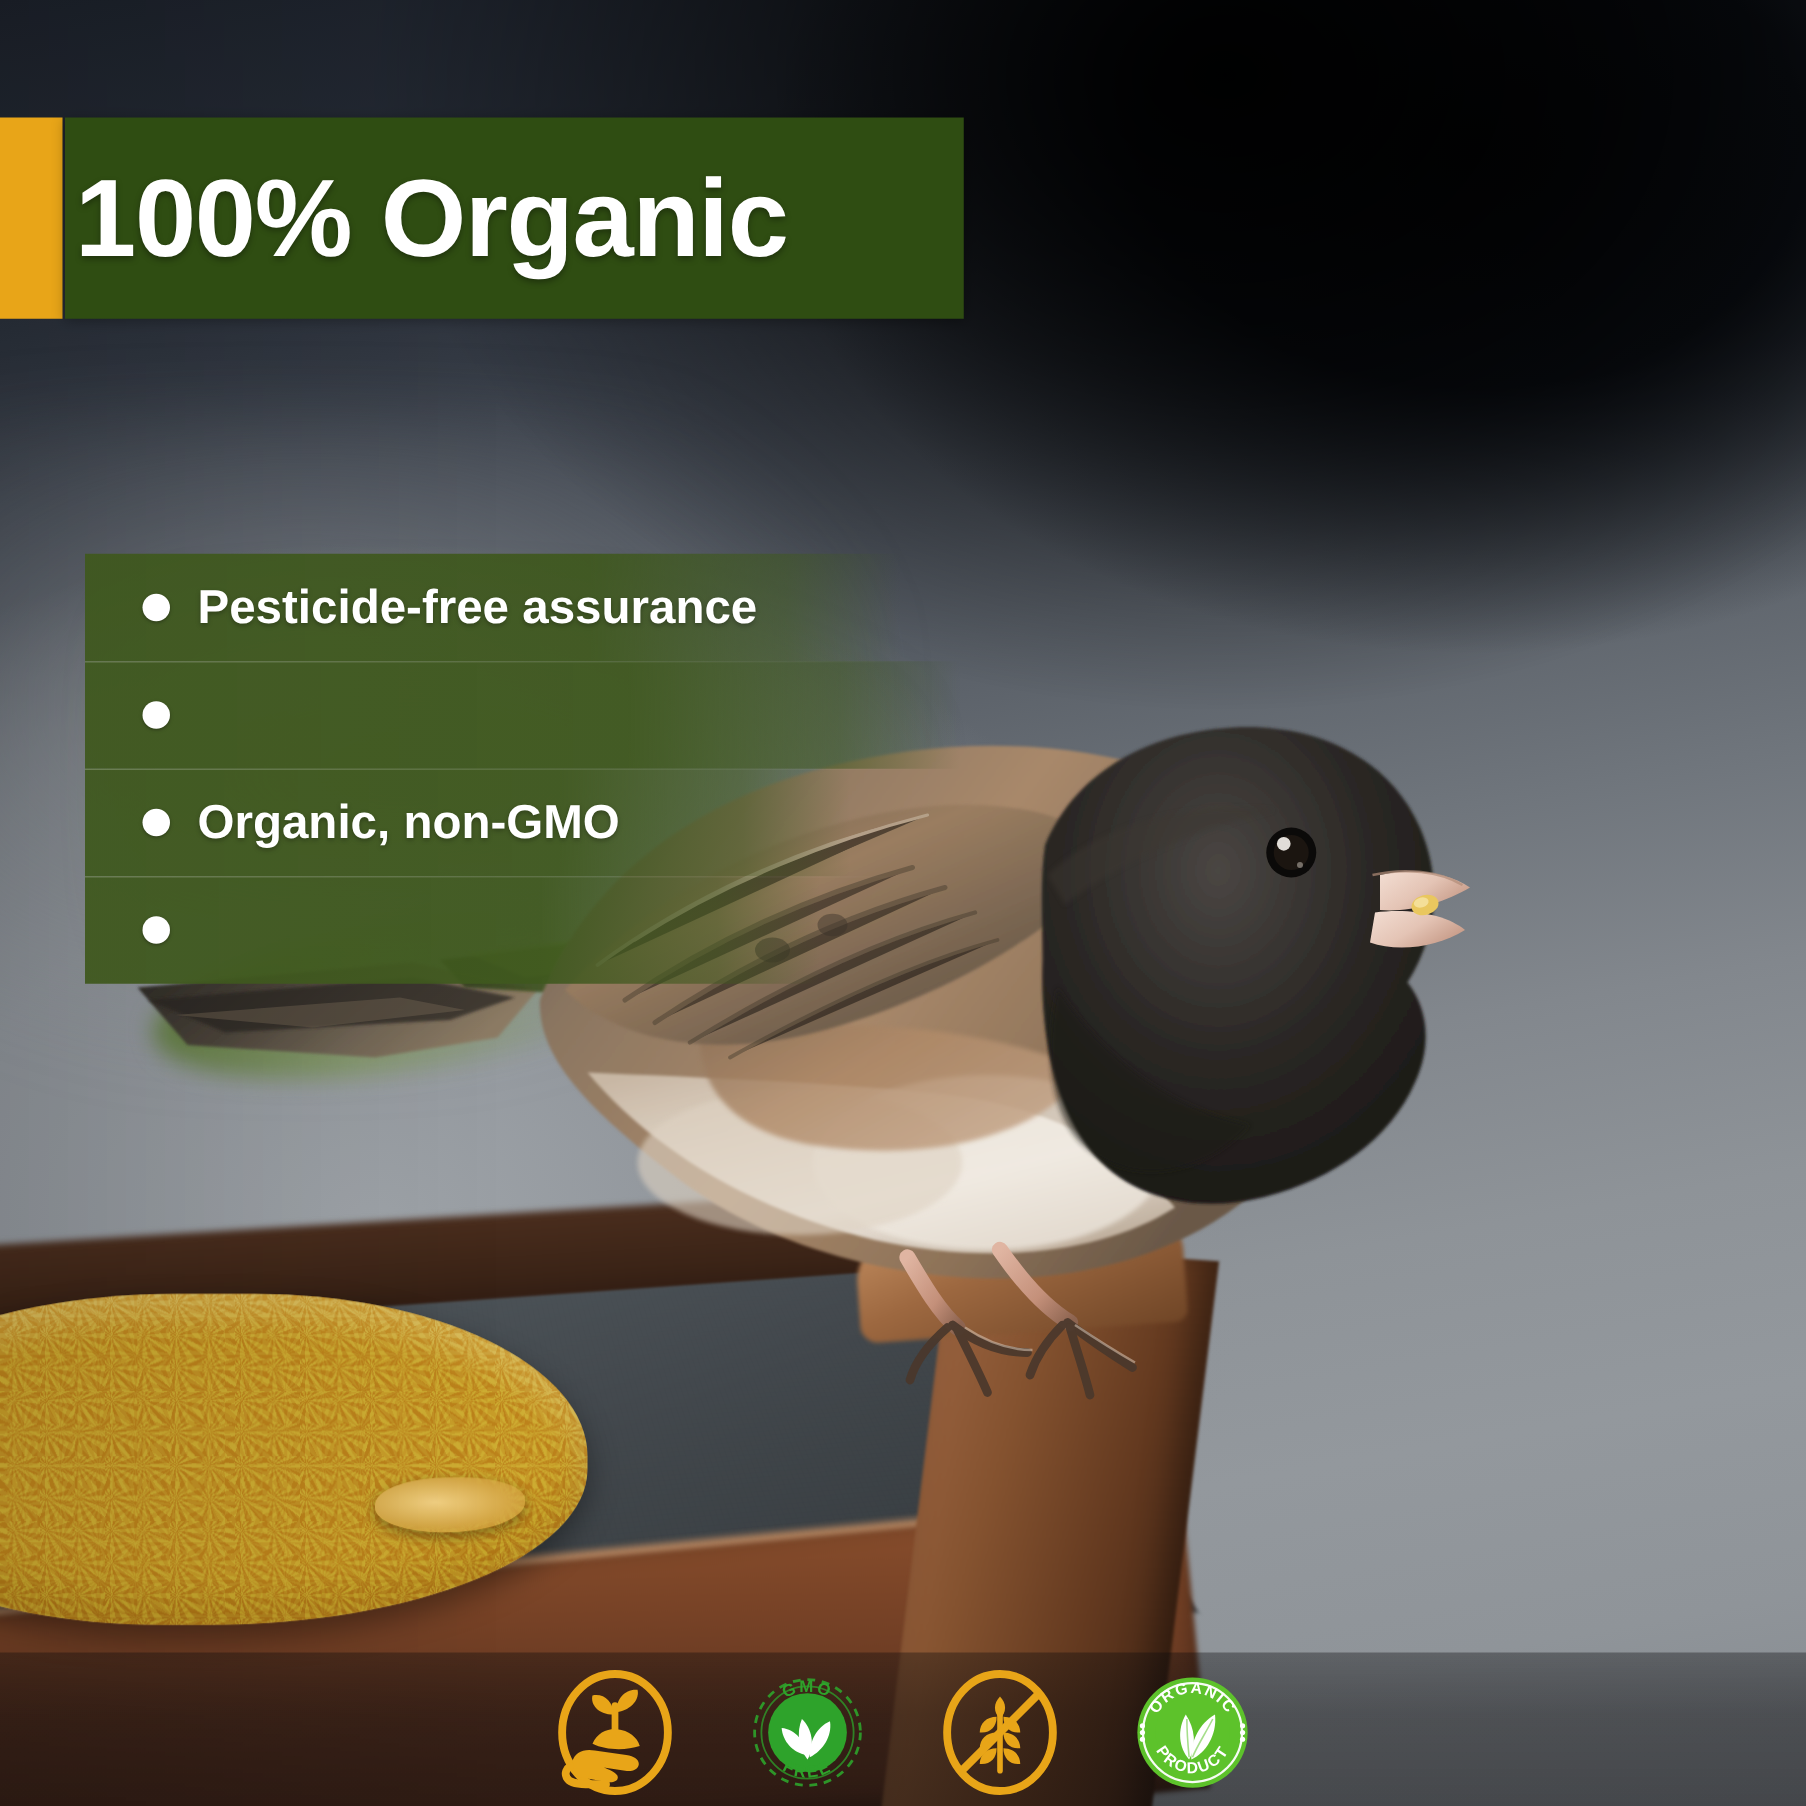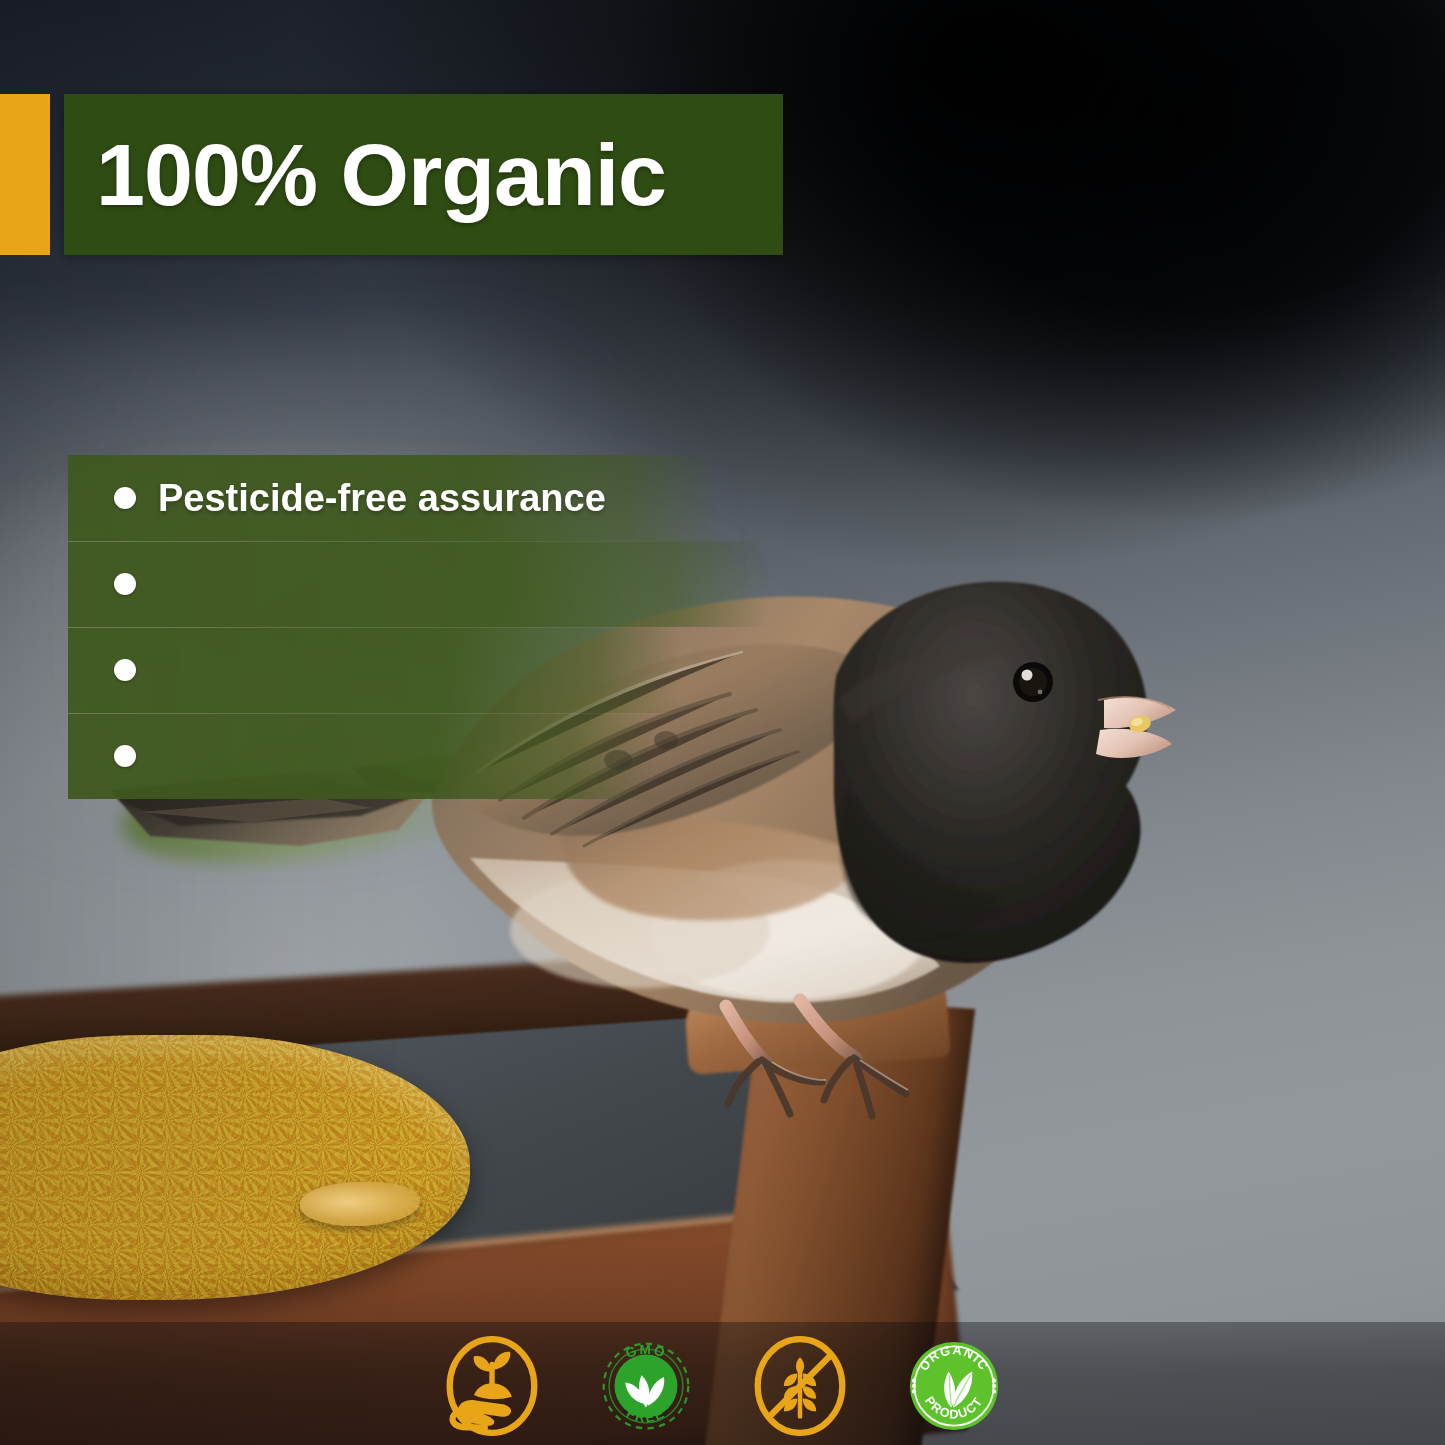--- a/index.html
+++ b/index.html
@@ -211,24 +211,23 @@
   
   .header-banner {
     position: absolute;
     left: 52px;
     top: 94px;
     width: 719px;
     height: 161px;
     background: #2f4d12;
     display: flex;
     align-items: center;
-    padding-left: 32px;
+    padding-left: 8px;
     box-sizing: border-box;
     box-shadow: 0 2px 10px rgba(0,0,0,0.30);
-    margin-left: 12px;
   }
   .header-accent {
     position: absolute;
     left: 0px;
     top: 94px;
     width: 50px;
     height: 161px;
     background: #e8a518;
   }
   .header-title {
@@ -240,21 +239,20 @@
     text-shadow: 0 2px 5px rgba(0,0,0,0.35);
     white-space: nowrap;
   }
 
   
   .bullets {
     position: absolute;
     left: 68px;
     top: 443px;
     width: 700px;
-    margin-top: 12px;
   }
   .bullet-row {
     position: relative;
     display: flex;
     align-items: center;
     height: 86px;
     padding-left: 46px;
     box-sizing: border-box;
   }
   .bullet-row::before {
@@ -519,20 +517,21 @@
       <span class="bullet-dot"></span>
       <span class="bullet-text">Pesticide-free assurance</span>
     </div>
 
     <div class="bullet-row r2">
       <span class="bullet-dot"></span>
     </div>
 
     <div class="bullet-row r3">
       <span class="bullet-dot"></span>
+      <span class="bullet-text">Organic, non-GMO</span>
     </div>
 
     <div class="bullet-row r4">
       <span class="bullet-dot"></span>
     </div>
 
   </div>
 
   <div class="badge-scrim"></div>
   <div class="badges">

